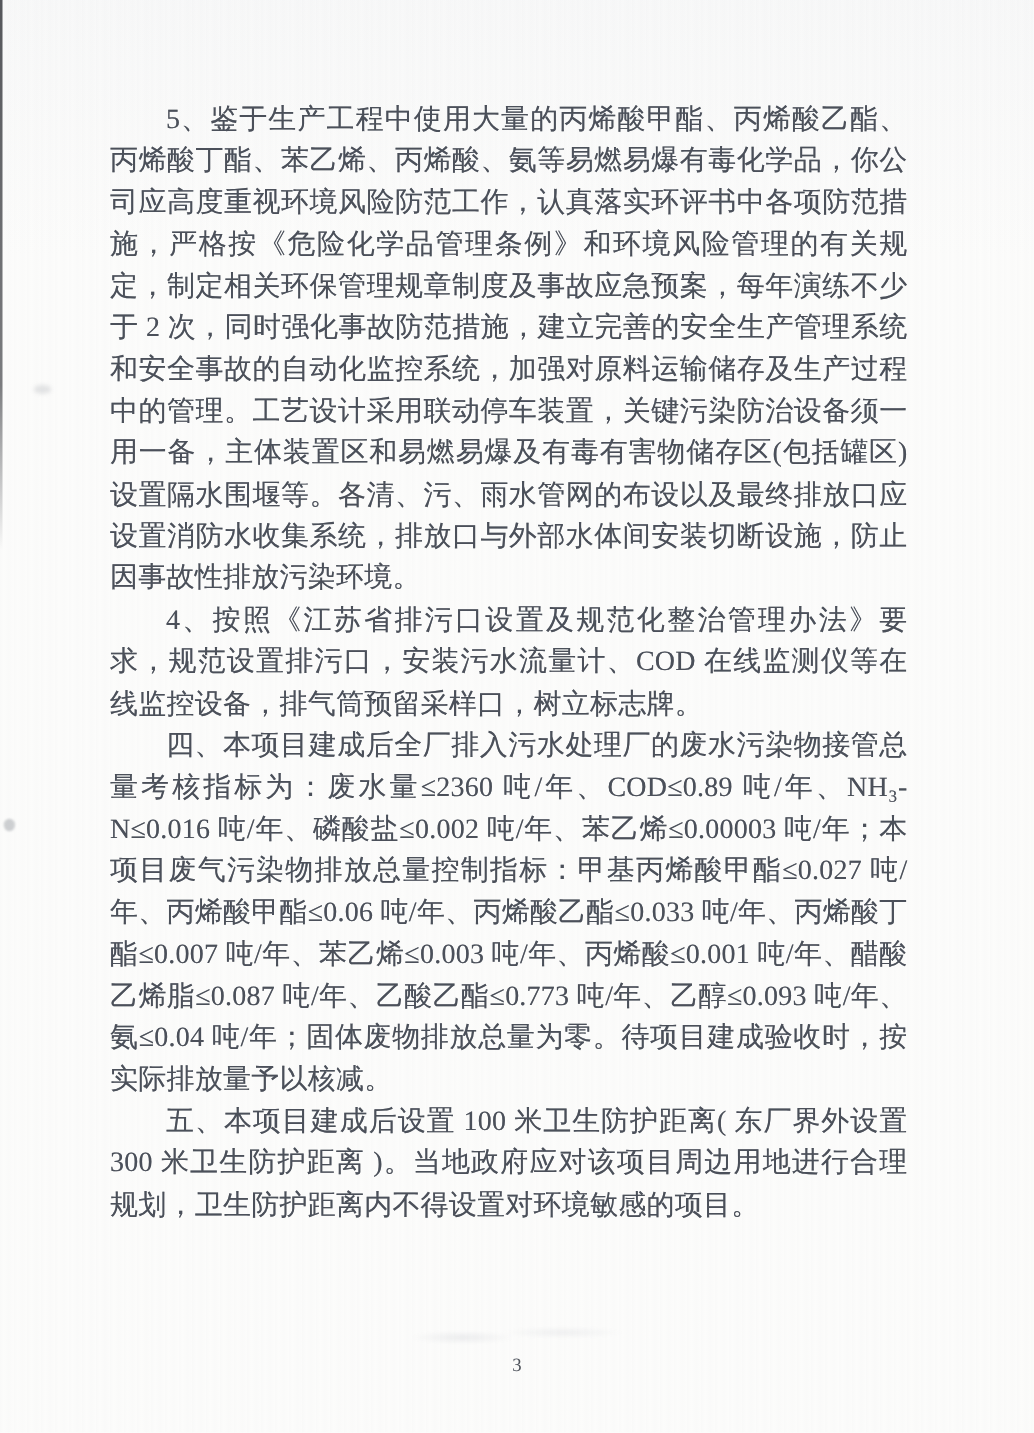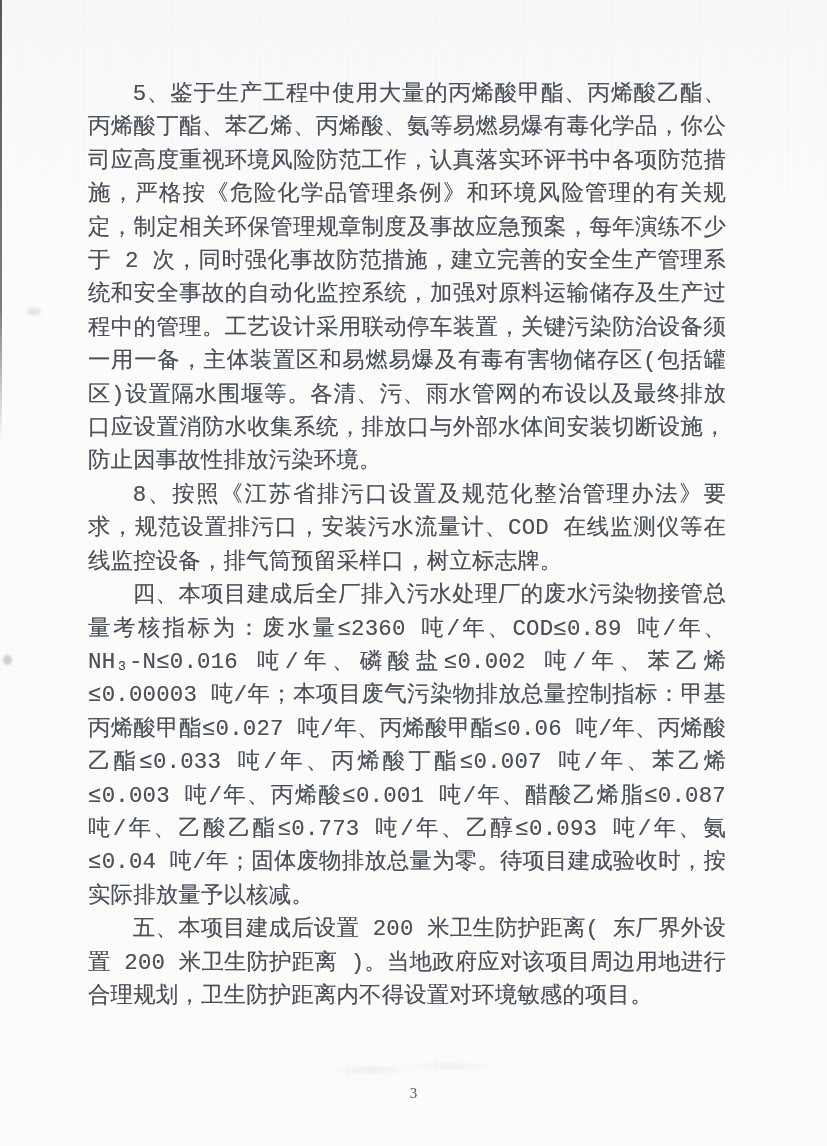--- a/index.html
+++ b/index.html
@@ -26,21 +26,20 @@
       var(--background);
   }
   .content{
     position:absolute;
     left:88px; top:78px; width:638px;
     color:var(--text);
     font-size:22.4px;
     line-height:33.4px;
     text-align:justify;
     letter-spacing:0.2px;
-    font-family:Liberation Mono, monospace;
   }
   .para{
     margin:0;
     text-indent:2em;
     
     text-shadow:0 0 0.4px rgba(75,80,90,0.55);
   }
   .page-number{
     position:absolute;
     left:0; right:0; top:1084px;
@@ -79,22 +78,22 @@
 <body>
 
 <div class="page">
 
   <div class="edge-line"></div>
   <div class="speck-a"></div>
   <div class="speck-b"></div>
 
   <div class="content">
     <p class="para">5、鉴于生产工程中使用大量的丙烯酸甲酯、丙烯酸乙酯、丙烯酸丁酯、苯乙烯、丙烯酸、氨等易燃易爆有毒化学品，你公司应高度重视环境风险防范工作，认真落实环评书中各项防范措施，严格按《危险化学品管理条例》和环境风险管理的有关规定，制定相关环保管理规章制度及事故应急预案，每年演练不少于 2 次，同时强化事故防范措施，建立完善的安全生产管理系统和安全事故的自动化监控系统，加强对原料运输储存及生产过程中的管理。工艺设计采用联动停车装置，关键污染防治设备须一用一备，主体装置区和易燃易爆及有毒有害物储存区(包括罐区)设置隔水围堰等。各清、污、雨水管网的布设以及最终排放口应设置消防水收集系统，排放口与外部水体间安装切断设施，防止因事故性排放污染环境。</p>
-    <p class="para">8、按照《江苏省排污口设置及规范化整治管理办法》要求，规范设置排污口，安装污水流量计、COD 在线监测仪等在线监控设备，排气筒预留采样口，树立标志牌。</p>
+    <p class="para">4、按照《江苏省排污口设置及规范化整治管理办法》要求，规范设置排污口，安装污水流量计、COD 在线监测仪等在线监控设备，排气筒预留采样口，树立标志牌。</p>
     <p class="para">四、本项目建成后全厂排入污水处理厂的废水污染物接管总量考核指标为：废水量≤2360 吨/年、COD≤0.89 吨/年、NH₃-N≤0.016 吨/年、磷酸盐≤0.002 吨/年、苯乙烯≤0.00003 吨/年；本项目废气污染物排放总量控制指标：甲基丙烯酸甲酯≤0.027 吨/年、丙烯酸甲酯≤0.06 吨/年、丙烯酸乙酯≤0.033 吨/年、丙烯酸丁酯≤0.007 吨/年、苯乙烯≤0.003 吨/年、丙烯酸≤0.001 吨/年、醋酸乙烯脂≤0.087 吨/年、乙酸乙酯≤0.773 吨/年、乙醇≤0.093 吨/年、氨≤0.04 吨/年；固体废物排放总量为零。待项目建成验收时，按实际排放量予以核减。</p>
-    <p class="para">五、本项目建成后设置 200 米卫生防护距离( 东厂界外设置 200 米卫生防护距离 )。当地政府应对该项目周边用地进行合理规划，卫生防护距离内不得设置对环境敏感的项目。</p>
+    <p class="para">五、本项目建成后设置 100 米卫生防护距离( 东厂界外设置 300 米卫生防护距离 )。当地政府应对该项目周边用地进行合理规划，卫生防护距离内不得设置对环境敏感的项目。</p>
   </div>
 
   <div class="smudge"></div>
 
   <div class="page-number">3</div>
 
 </div>
 
 </body></html>

